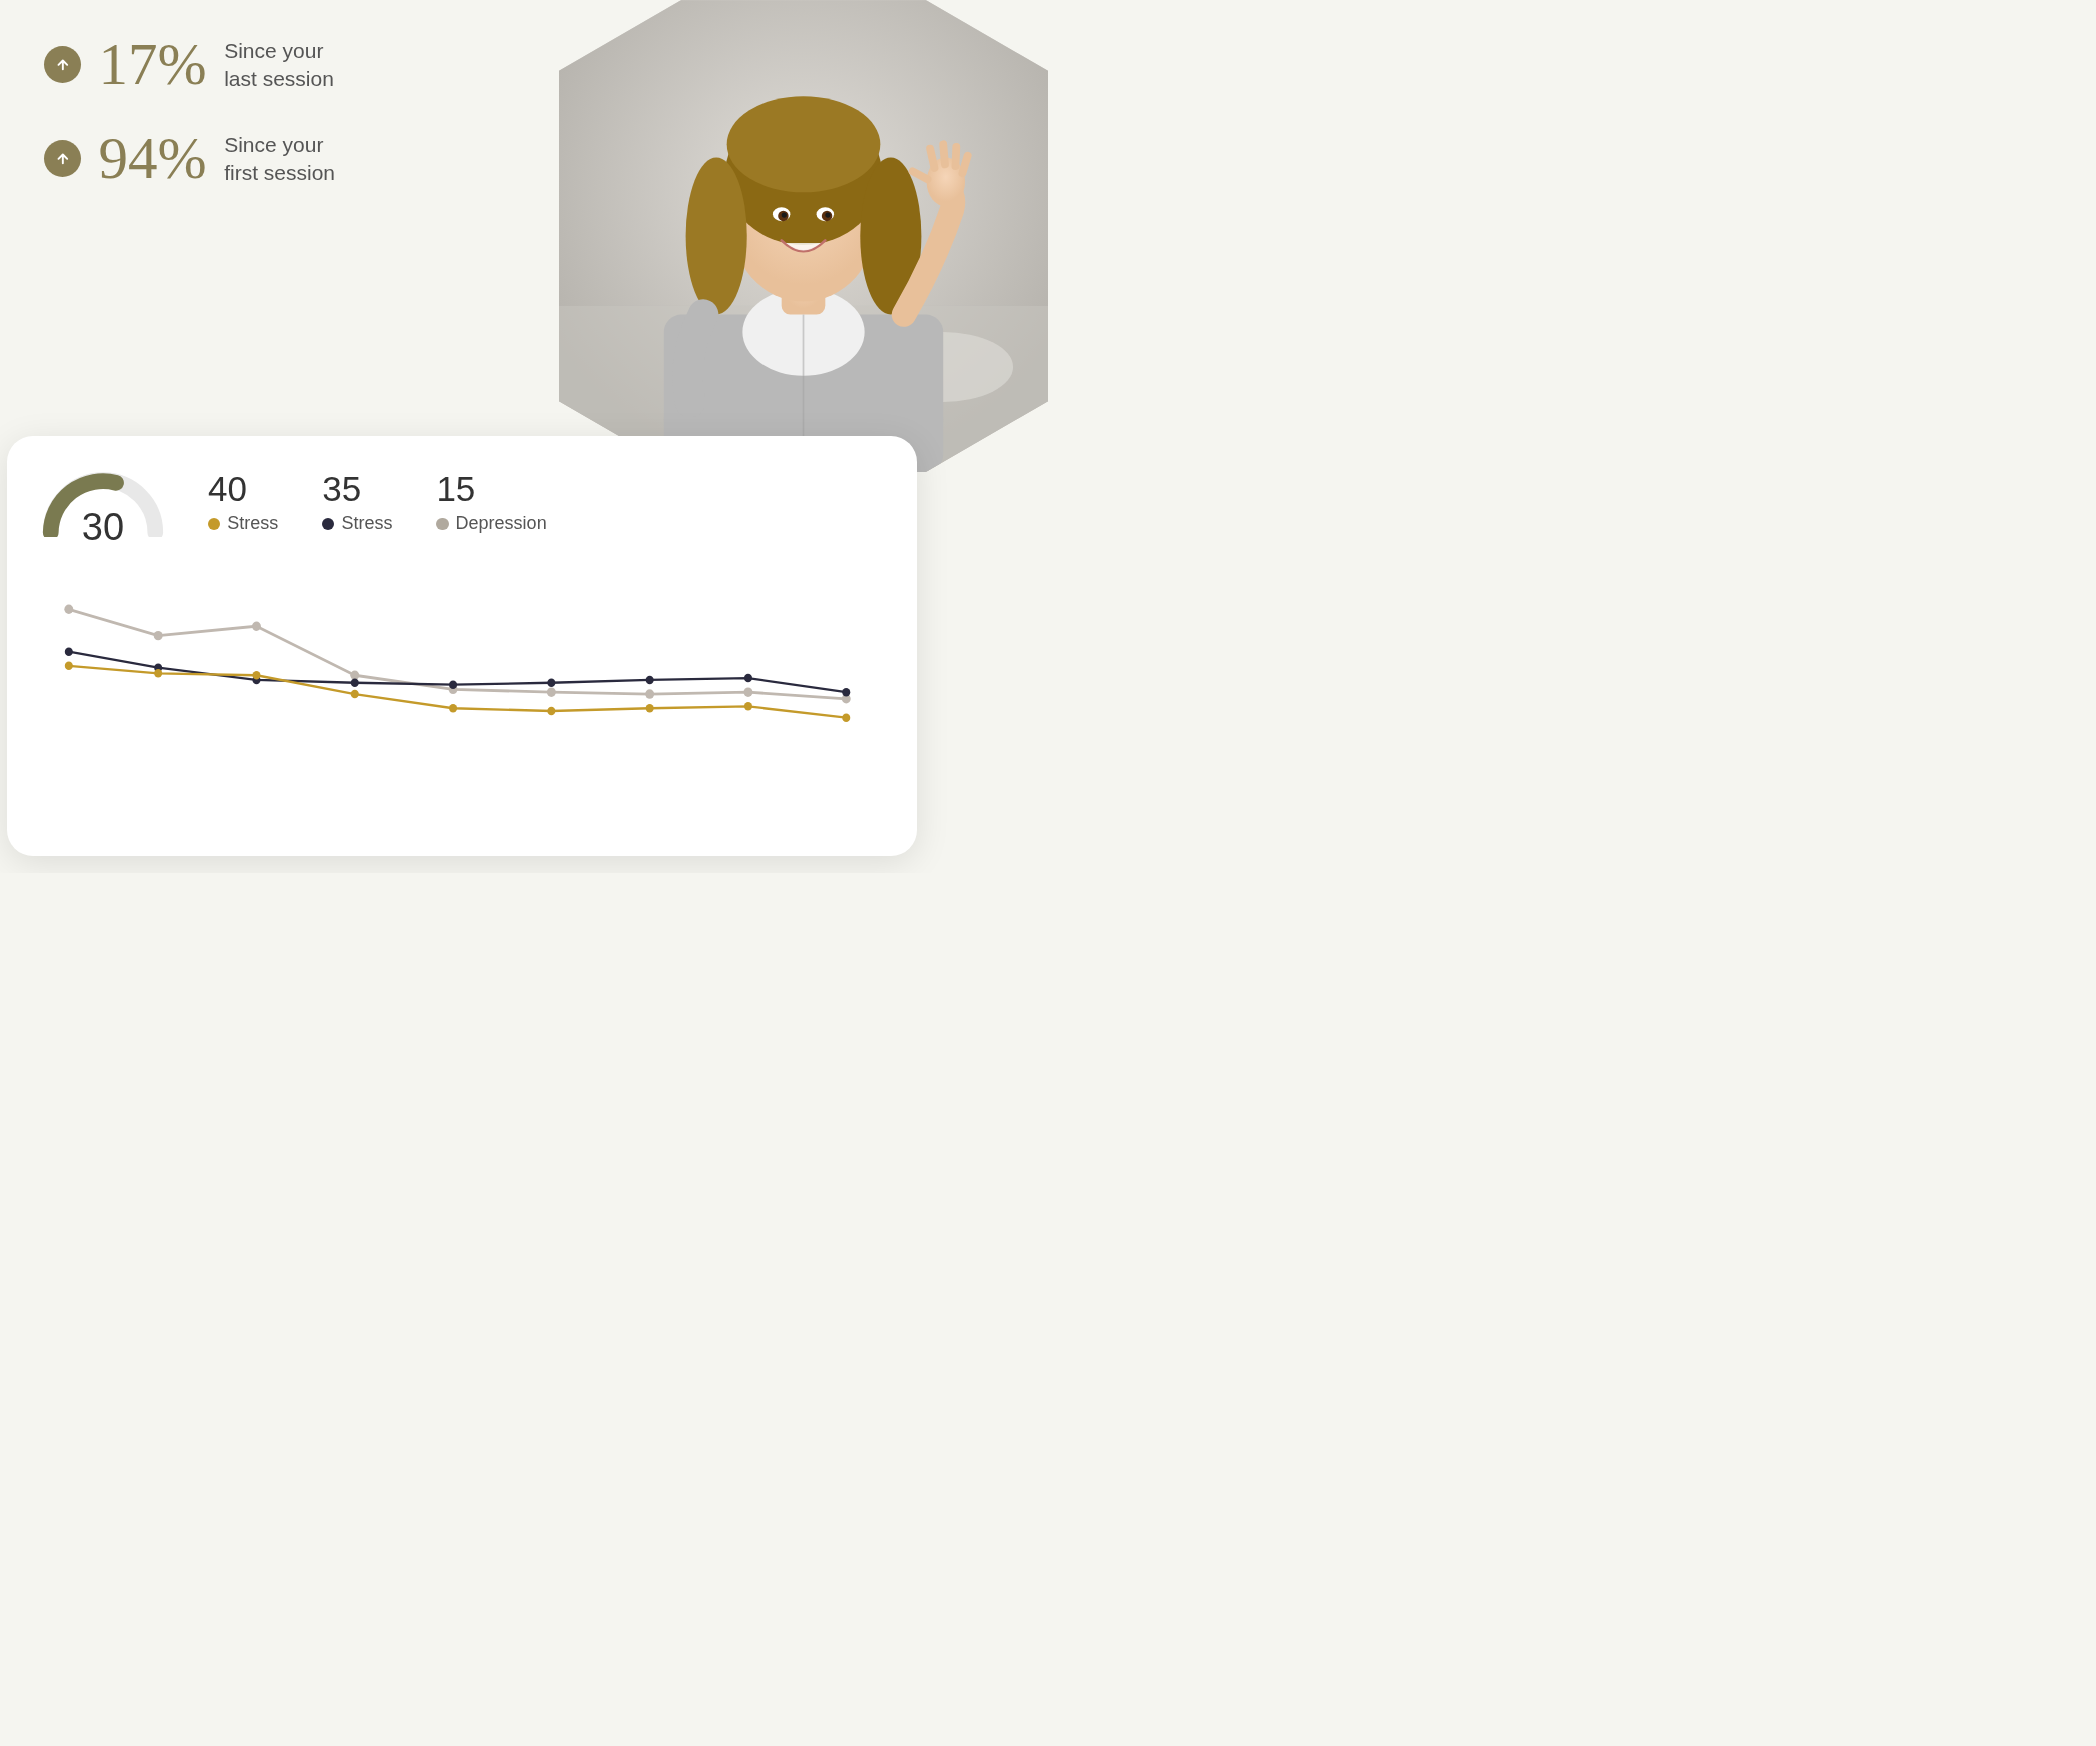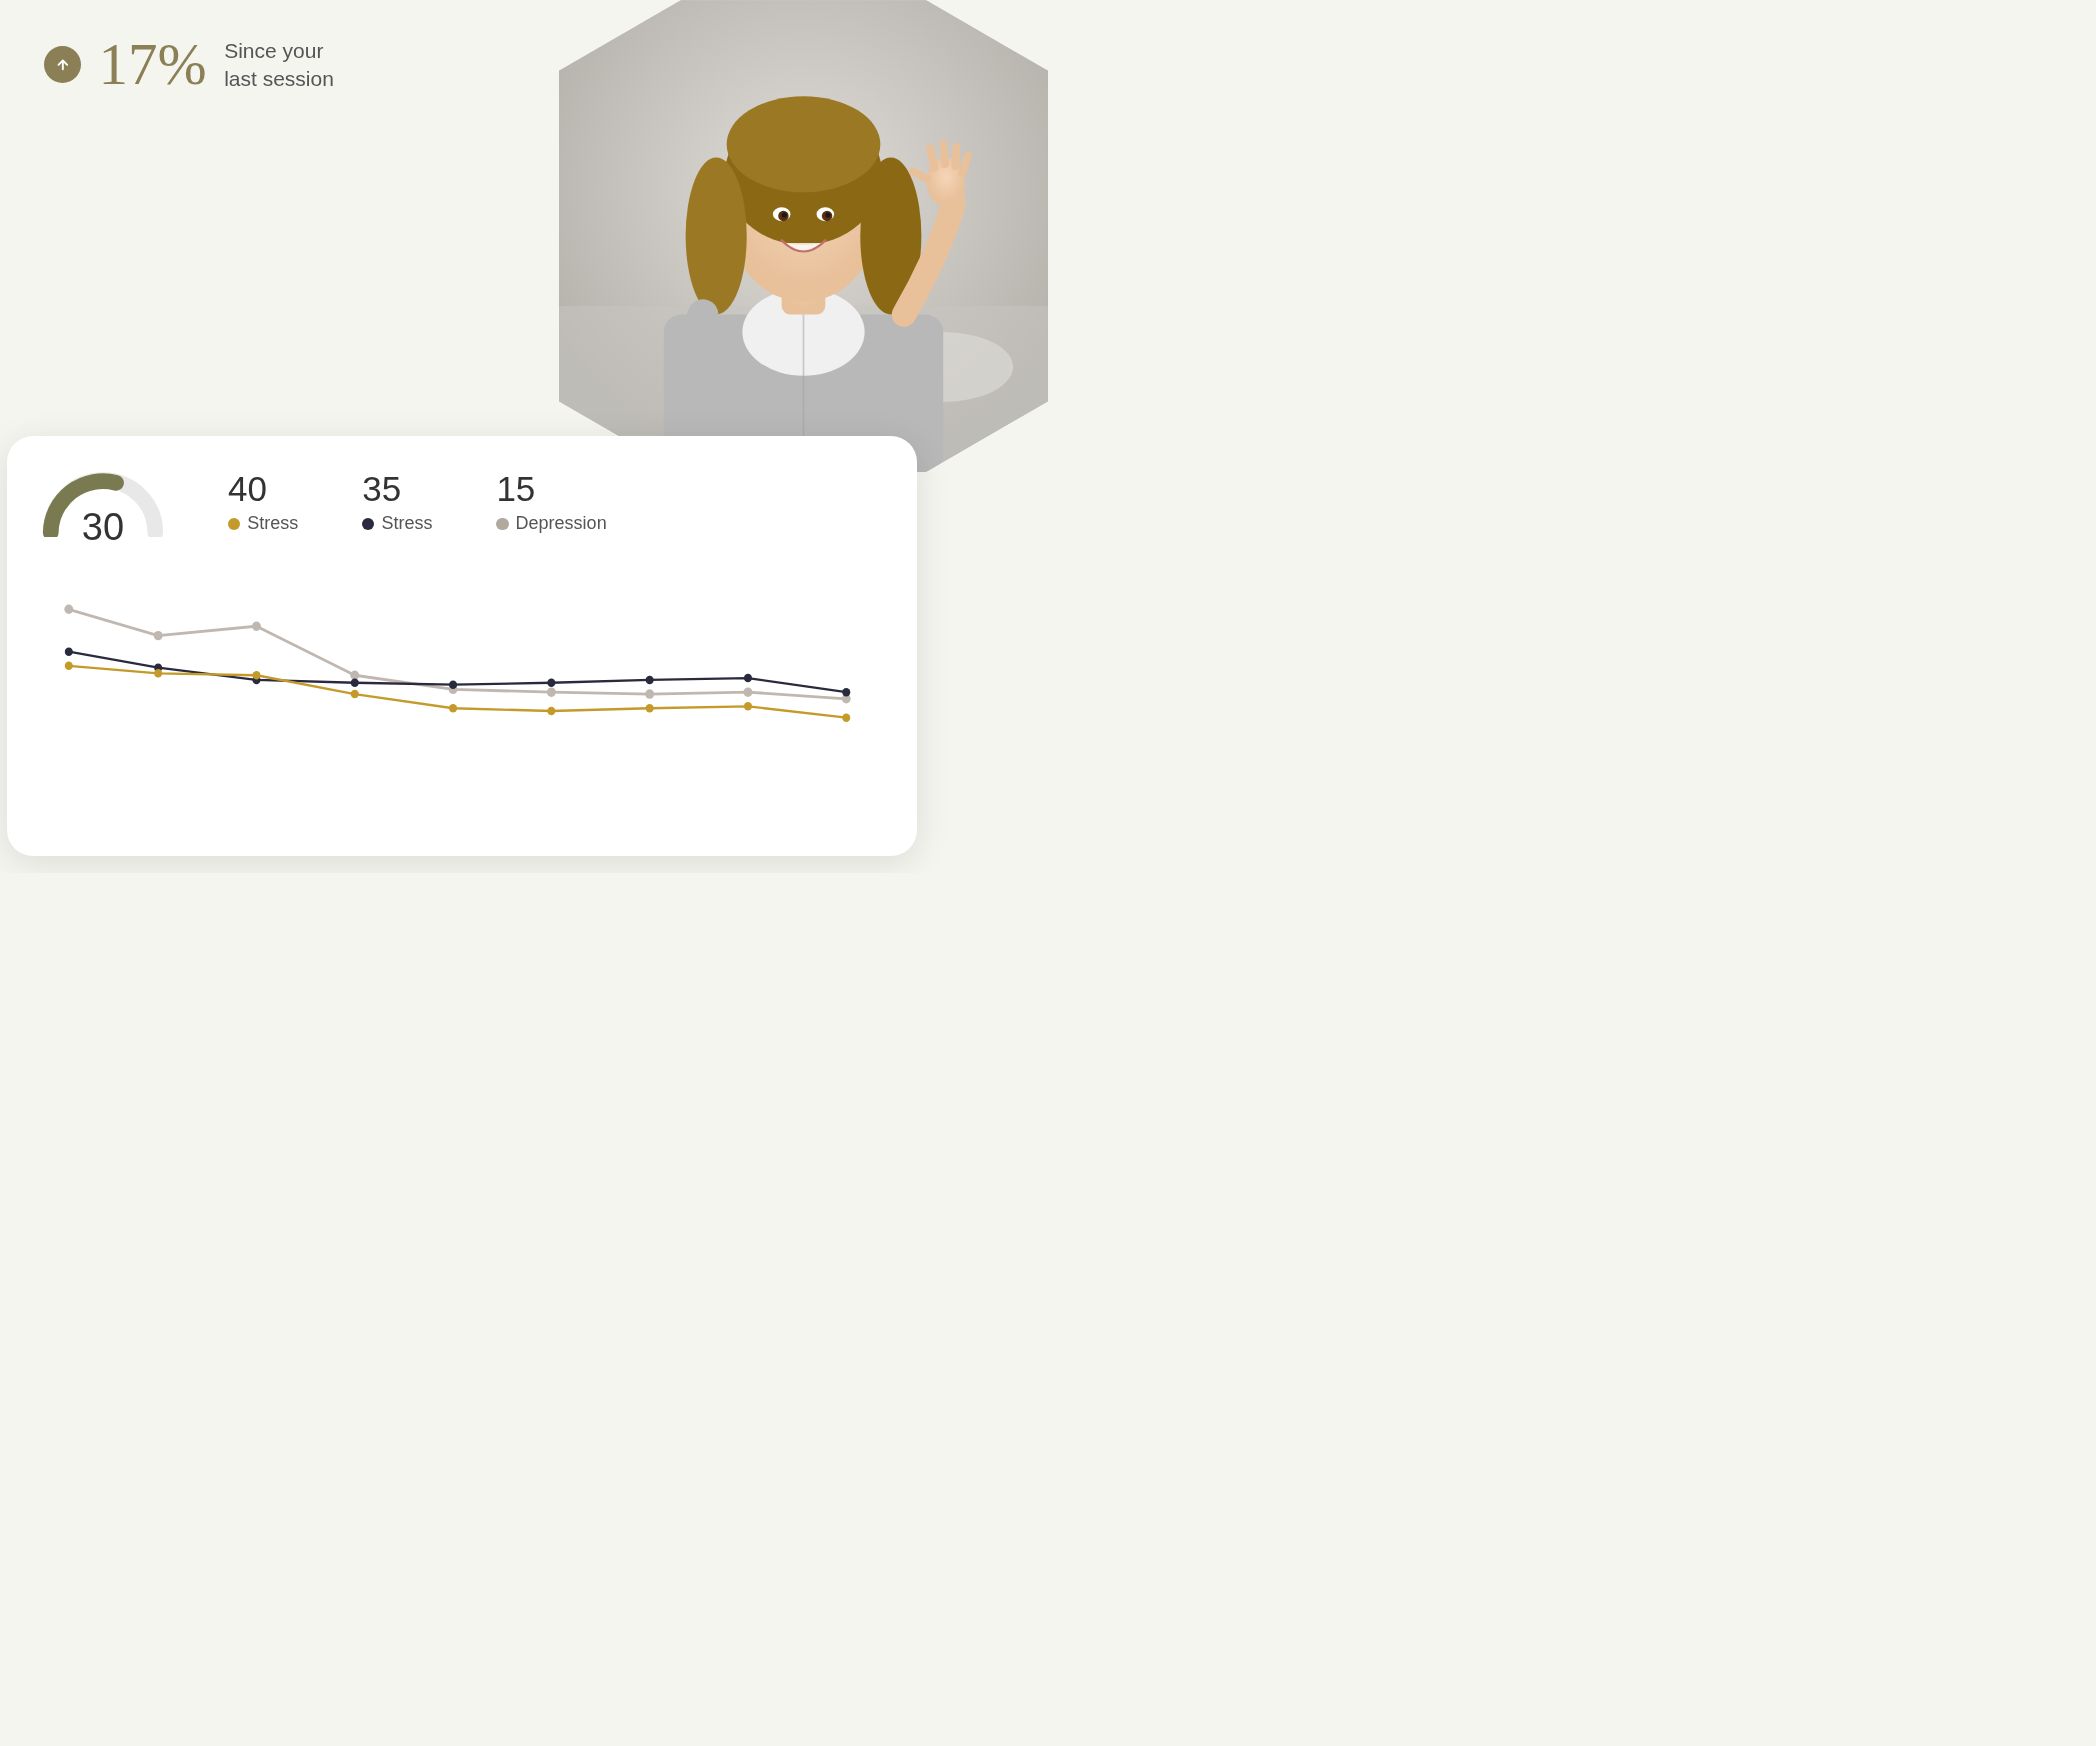--- a/index.html
+++ b/index.html
@@ -134,21 +134,20 @@
       display: flex;
       gap: 44px;
       align-items: flex-start;
       padding-top: 4.4px;
     }
 
     .legend-item {
       display: flex;
       flex-direction: column;
       gap: 7px;
-      margin-left: 20px;
     }
 
     .legend-value {
       font-size: 35px;
       font-weight: 400;
       color: #333;
       font-family: sans-serif;
       line-height: 1;
     }
 
@@ -188,20 +187,29 @@
     <div class="stat-row">
       <div class="stat-badge">
         <svg viewBox="0 0 18 18" fill="none">
           <path d="M9 14V4M9 4L4 9M9 4L14 9" stroke="white" stroke-width="2.2" stroke-linecap="round" stroke-linejoin="round"></path>
         </svg>
       </div>
       <span class="stat-percent">17%</span>
       <span class="stat-label">Since your last session</span>
     </div>
 
+    <div class="stat-row">
+      <div class="stat-badge">
+        <svg viewBox="0 0 18 18" fill="none">
+          <path d="M9 14V4M9 4L4 9M9 4L14 9" stroke="white" stroke-width="2.2" stroke-linecap="round" stroke-linejoin="round"></path>
+        </svg>
+      </div>
+      <span class="stat-percent">94%</span>
+      <span class="stat-label">Since your first session</span>
+    </div>
   </div>
 
   <div class="photo-section">
     <div class="photo-hexagon">
 
       <svg width="489" height="472" viewBox="0 0 560 540">
         <defs>
           <radialGradient id="bgGrad" cx="50%" cy="40%" r="60%">
             <stop offset="0%" stop-color="#e0ddd8"></stop>
             <stop offset="100%" stop-color="#b5b2ac"></stop>

